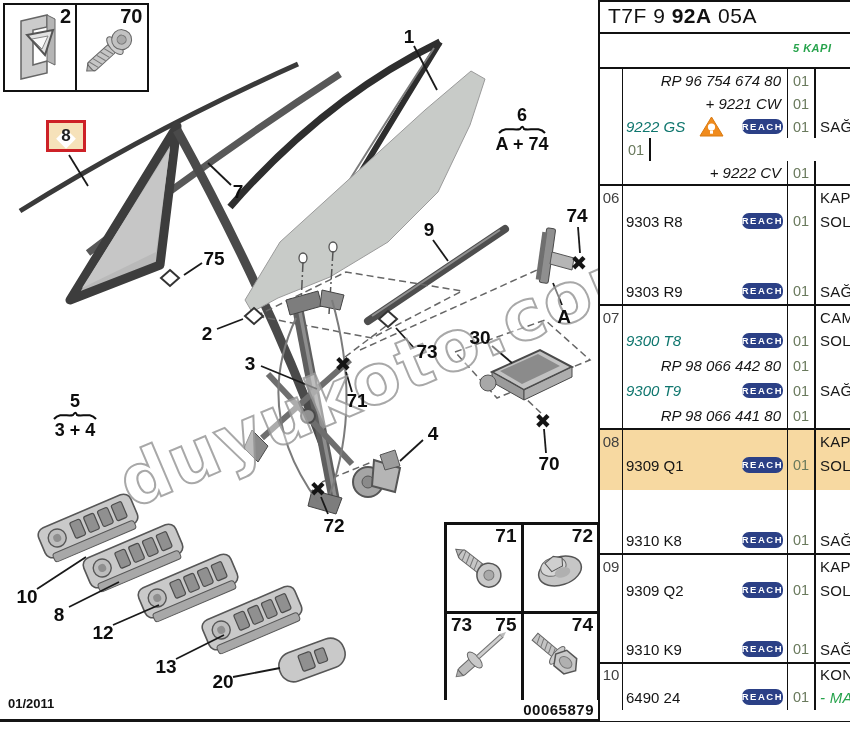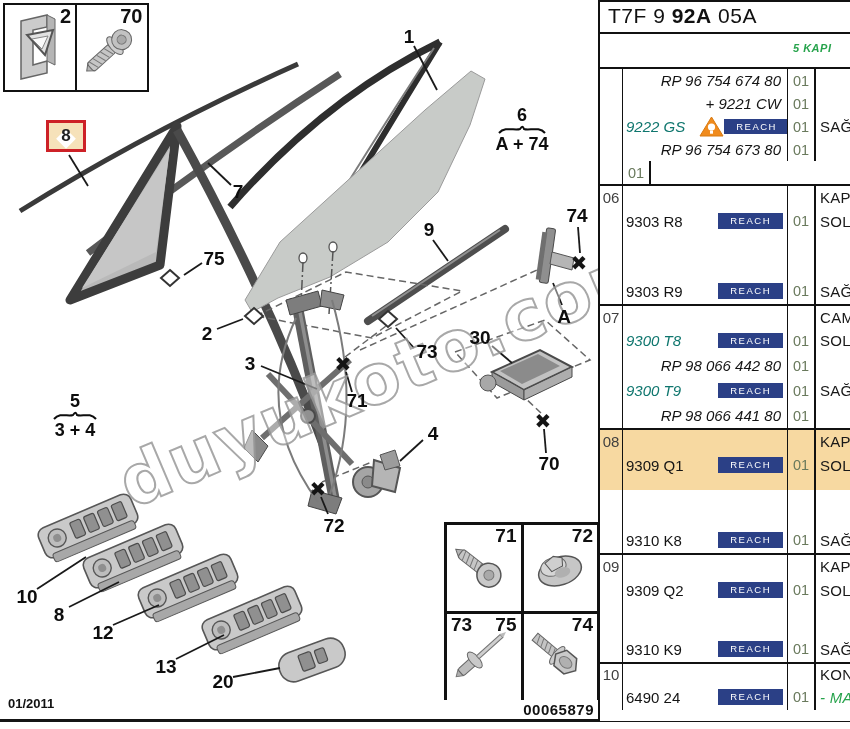--- a/index.html
+++ b/index.html
@@ -60,22 +60,22 @@
   .c-part{width:158px;border-right:1.6px solid #111;display:flex;align-items:center;padding:0 3px;overflow:hidden;}
   .c-qty{width:26px;border-right:2px solid #111;display:flex;align-items:center;justify-content:center;
          font-size:14.5px;color:#69795c;}
   .c-desc{flex:1;padding-left:4px;font-size:15px;color:#181818;display:flex;align-items:center;
           white-space:nowrap;overflow:hidden;letter-spacing:.3px;}
   .c-desc.green{color:#27a34c;font-style:italic;}
   .pt{font-size:15px;color:#141414;white-space:nowrap;}
   .pt.rp{font-weight:normal;font-style:italic;margin-left:auto;padding-right:3px;}
   .pt.old{font-style:italic;color:#0f766e;}
   .warnic{margin-left:14px;display:flex;align-items:center;}
-  .reach{margin-left:auto;margin-right:1px;background:#2b4086;color:#fff;font-size:9.5px;font-weight:normal;
-         letter-spacing:1.5px;padding:3px 12px;line-height:1;cursor:pointer;}
+  .reach{margin-left:auto;margin-right:1px;background:#2b4086;color:#fff;font-size:9.5px;font-weight:bold;
+         letter-spacing:1.5px;padding:3px 0;line-height:1;cursor:pointer;border-radius:7px;}
 </style>
 </head>
 <body>
 
 <div class="stage">
 
   <svg class="diagram" width="600" height="729" viewBox="0 0 600 729">
 
     <path d="M20,211 Q150,130 298,64" fill="none" stroke="#3a3a3a" stroke-width="5"></path>
     <path d="M88,253 Q215,155 340,74" fill="none" stroke="#585858" stroke-width="7"></path>
@@ -381,28 +381,28 @@
                   <rect x="11" y="14.5" width="3" height="3.2" fill="#fff"></rect>
                 </svg>
               </span>
               <span class="reach">REACH</span>
             </div>
             <div class="c-qty">01</div>
             <div class="c-desc">SAĞ</div>
           </div>
           <div class="trow" style="height: 23px;">
             <div class="c-num"></div>
-            <div class="c-part">
-              <span class="pt rp">RP 96 754 673 80</span>
-            </div>
             <div class="c-qty">01</div>
             <div class="c-desc"></div>
           </div>
           <div class="trow" style="height: 23px;">
             <div class="c-num"></div>
+            <div class="c-part">
+              <span class="pt rp">+ 9222 CV</span>
+            </div>
             <div class="c-qty">01</div>
             <div class="c-desc"></div>
           </div>
         </div>
         <div class="tgroup">
           <div class="trow" style="height: 22px;">
             <div class="c-num">06</div>
             <div class="c-part"></div>
             <div class="c-qty"></div>
             <div class="c-desc">KAPI K</div>

